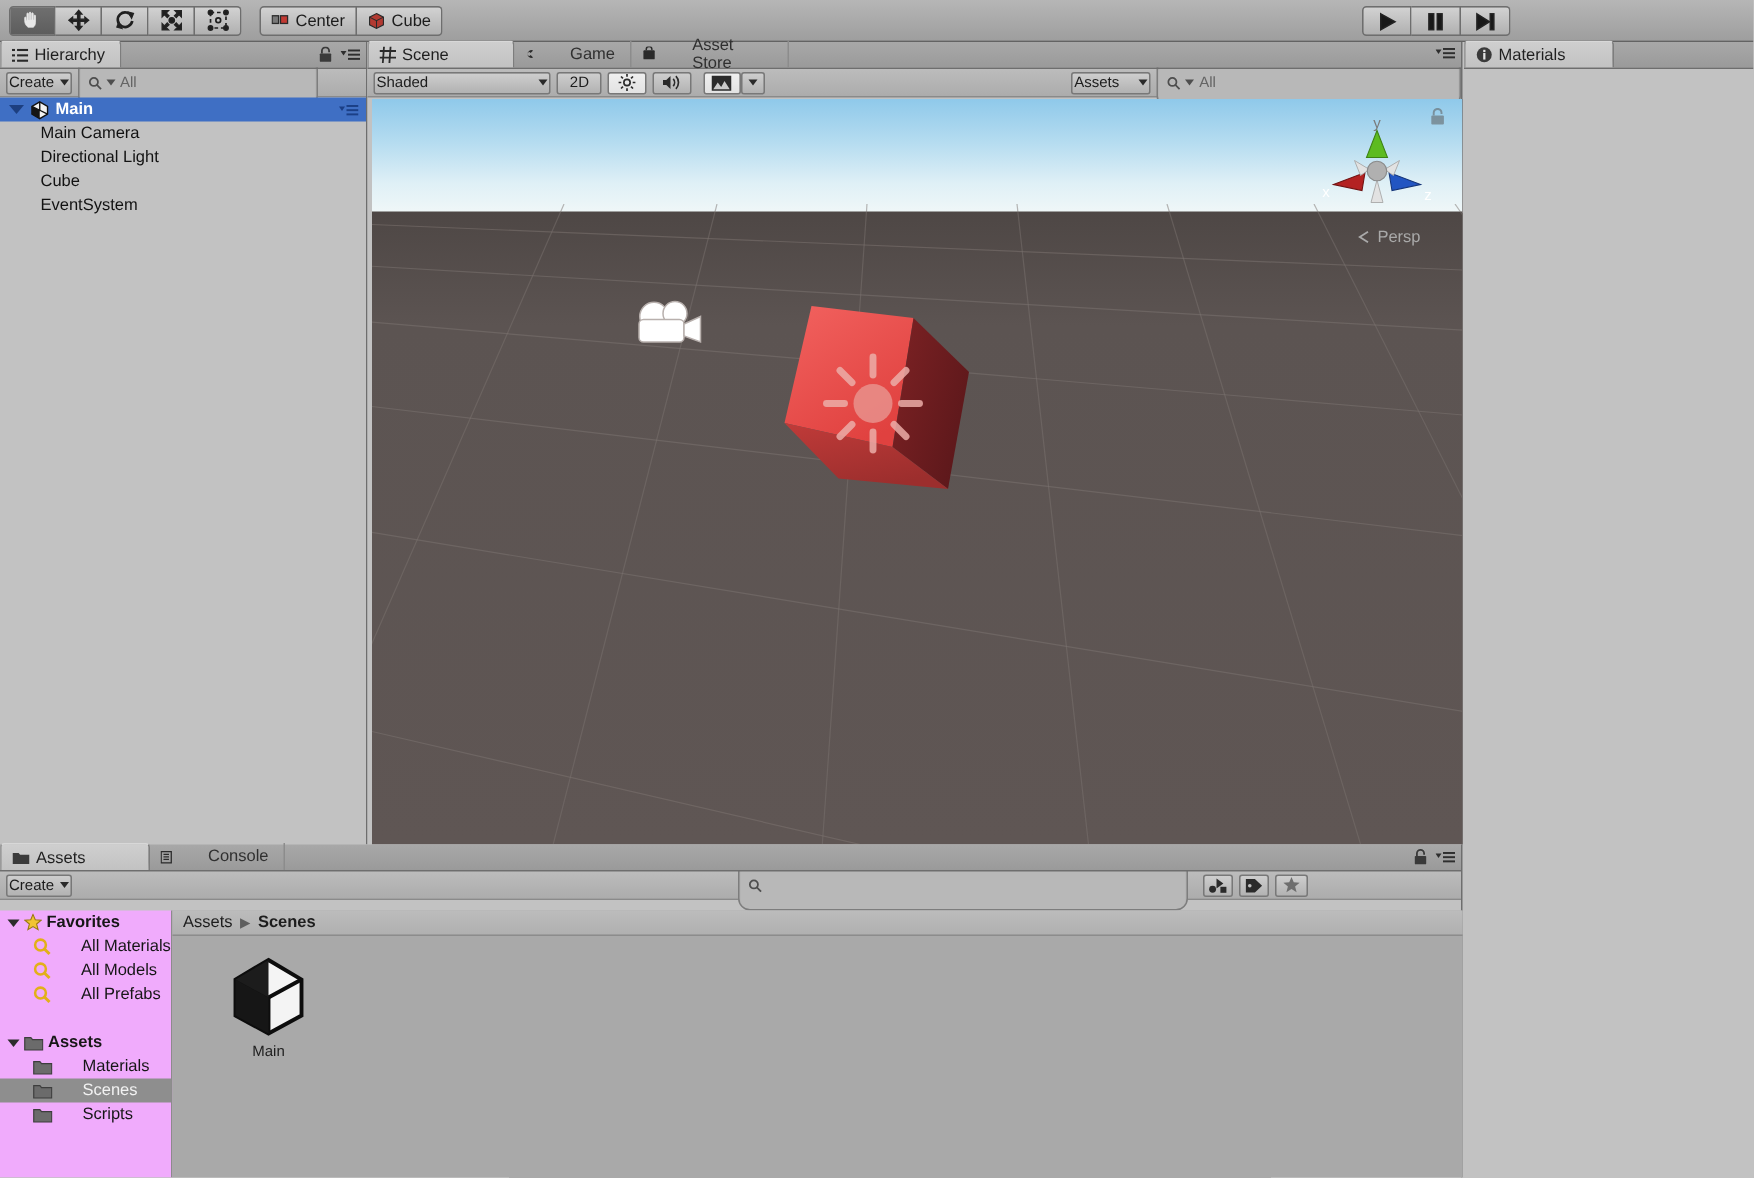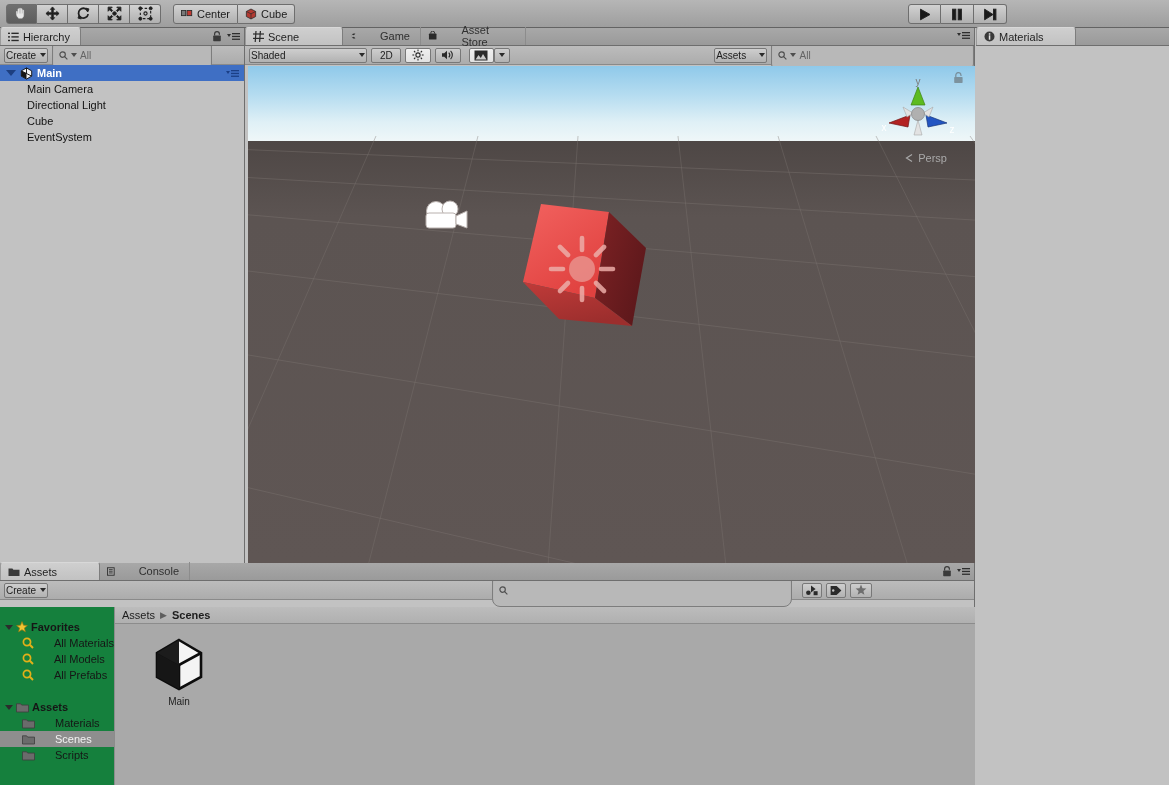--- a/index.html
+++ b/index.html
@@ -127,22 +127,22 @@
     font-size: 11px; color: #a9a9a9; display: flex; align-items: center; gap: 3px;
   }
   .lockicon { position: absolute; right: 11px; top: 6px; opacity: .55; }
 
   
   #project { left: 0; top: 563px; width: 975px; height: 222px;
              border-right: 1px solid #6e6e6e; }
   .projbody { position: absolute; left: 0; top: 44px; width: 975px; height: 178px;
               display: flex; }
   .projtree {
-    width: 115px; height: 100%; background: #15803d;
-    border-right: 1px solid #8c8c8c; padding-top: 12px;
+    width: 115px; height: 100%; background: #f0abfc;
+    border-right: 1px solid #8c8c8c; padding-top: 0;
   }
   .trow {
     height: 16px; display: flex; align-items: center; gap: 3px;
     padding-left: 5px; font-size: 11px; color: #161616; cursor: default;
   }
   .trow.bold { font-weight: bold; }
   .trow.ind { padding-left: 22px; gap: 20px; }
   .trow.selrow { background: #8e8e8e; color: #f2f2f2; }
   .trow .tri { border-left-width: 4px; border-right-width: 4px; border-top-width: 5px; }
   .projright { flex: 1; background: #a9a9a9; position: relative; }

